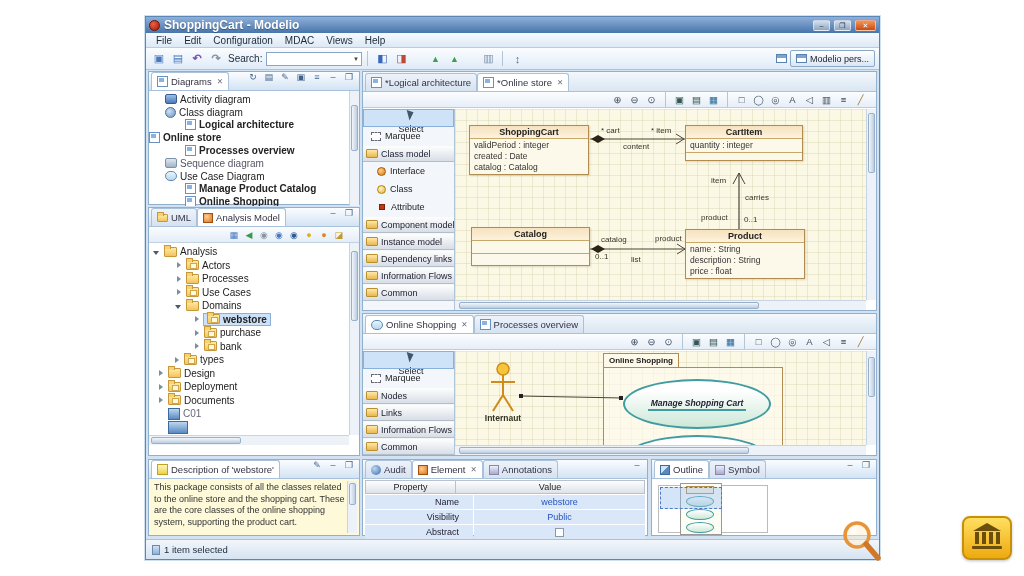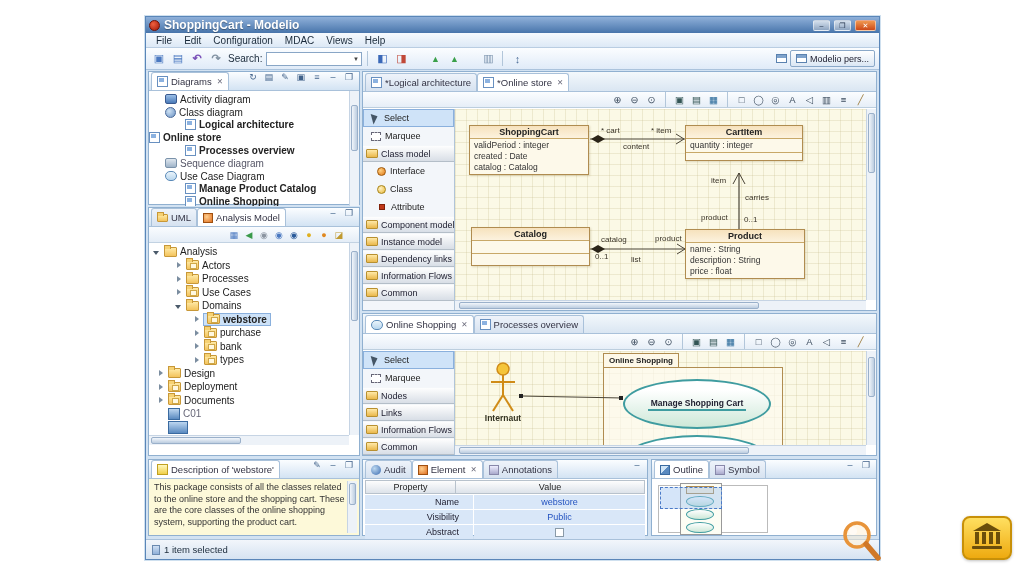--- a/index.html
+++ b/index.html
@@ -75,21 +75,21 @@
   
   .desc-body { position: absolute; left: 0; right: 0; top: 19px; bottom: 0; background: #fdf9d9; padding: 3px 14px 3px 5px;
                font-size: 9px; line-height: 11.5px; color: #333; }
   
   .etabs { height: 20px; background: linear-gradient(#f3f8fc, #dae6f2); border-bottom: 1px solid #a9c1da; display: flex; align-items: flex-end; padding-left: 2px; }
   .dtb-row { height: 16px; background: linear-gradient(#fbfdff, #e6eef7); border-bottom: 1px solid #bccede; display: flex; align-items: center; justify-content: flex-end; gap: 2px; padding-right: 8px; }
   .dtb { width: 15px; text-align: center; font-size: 9.5px; color: #3a4a5c; }
   .ebody { position: absolute; left: 0; right: 0; bottom: 0; }
   .palette { position: absolute; left: 0; top: 0; bottom: 0; width: 92px; background: #f3f6fa; border-right: 1px solid #b0c4d8; font-size: 9px; overflow: hidden; }
   .pal-i { height: 18px; display: flex; align-items: center; gap: 4px; padding: 0 3px 0 8px; }
-  .pal-i.sel { background: #cfe3f8; outline: 1px solid #8ab0dd; outline-offset: -1px; }
+  .pal-i.sel { background: #cfe3f8; outline: 1px solid #8ab0dd; outline-offset: -1px; flex-direction: column; }
   .pal-g { height: 17px; display: flex; align-items: center; gap: 3px; padding: 0 3px; background: linear-gradient(#fefefe, #d8dee6);
            border-top: 1px solid #f4f7fa; border-bottom: 1px solid #b4bec8; color: #223; white-space: nowrap; overflow: hidden; }
   .cursor-ic { width: 9px; height: 11px; flex: none; position: relative; }
   .cursor-ic::before { content: ""; position: absolute; left: 1px; top: 0; border-left: 6px solid #456; border-top: 4px solid transparent; border-bottom: 7px solid transparent; transform: rotate(-15deg); }
   .marq-ic { width: 10px; height: 9px; flex: none; border: 1px dashed #667; background: #fff; }
   .dot-or { width: 9px; height: 9px; border-radius: 50%; background: radial-gradient(circle at 35% 35%, #ffd080, #e07818); border: 1px solid #a05808; flex: none; }
   .dot-cl { width: 9px; height: 9px; border-radius: 50%; background: radial-gradient(circle at 35% 35%, #fff0c0, #e8b838); border: 1px solid #a88418; flex: none; }
   .sq-red { width: 6px; height: 6px; background: #c03818; border: 1px solid #802008; flex: none; margin: 0 2px; }
   .gfold { width: 12px; height: 9px; flex: none; background: linear-gradient(#ffe9a8, #eab84c); border: 1px solid #b89030; border-radius: 1px; }
   .canvas { position: absolute; top: 0; background: #fbf9e6; overflow: hidden;
@@ -97,21 +97,21 @@
             background-size: 11px 11px; }
   .uml-class { position: absolute; border: 1px solid #b08c50; background: #fdf9ea; box-shadow: 1px 1px 2px rgba(140,110,50,.25); font-size: 8.5px; }
   .uml-h { background: linear-gradient(#f6e2bd, #fcf2de); border-bottom: 1px solid #c8a868; font-weight: bold; text-align: center; font-size: 9px; padding: 1px 2px; }
   .uml-a { padding: 1px 4px; line-height: 11px; color: #333; white-space: nowrap; }
   .uml-s { border-top: 1px solid #c8a868; height: 8px; }
   .elabel { position: absolute; font-size: 8px; color: #3a3428; white-space: nowrap; }
   .svg-layer { position: absolute; left: 0; top: 0; }
   .uc-pkg { position: absolute; border: 1px solid #b08c50; background: rgba(254,251,240,.65); }
   .uc-pkglbl { position: absolute; border: 1px solid #b08c50; background: #fdf8e8; font-size: 8px; font-weight: bold; text-align: center; line-height: 13px; }
   .uc-ell { position: absolute; border: 2px solid #3f9ca0; border-radius: 50%; background: linear-gradient(#ffffff 20%, #cde8d8); display: flex; align-items: center; justify-content: center; font-size: 8.5px; font-weight: bold; color: #223; }
-  .uc-ell span { border-bottom: 2px solid #3f9ca0; padding: 0 3px 1px; white-space: nowrap; }
+  .uc-ell span { border-bottom: 2px solid #3f9ca0; padding: 0 3px 1px; white-space: nowrap; font-style: italic; }
   .actor-lbl { position: absolute; font-size: 8.5px; font-weight: bold; color: #332; text-align: center; }
   
   .prow-h { display: flex; height: 14px; font-size: 9px; }
   .prow-h > div { background: linear-gradient(#fdfdfd, #dde3ea); border: 1px solid #b8c2cc; border-left: none; text-align: center; line-height: 13px; }
   .prow-h > div:first-child { border-left: 1px solid #b8c2cc; }
   .prow { display: flex; height: 14px; font-size: 9px; margin-top: 1px; }
   .prow > div { background: #d9e7f8; line-height: 14px; }
   .pcol1 { width: 108px; text-align: right; padding-right: 14px; color: #223; margin-right: 1px; }
   .pcol2 { flex: 1; text-align: center; color: #2353c0; }
   .chk { width: 9px; height: 9px; border: 1px solid #8a9aa8; background: #fff; display: inline-block; vertical-align: middle; }
@@ -307,21 +307,21 @@
         <div class="trow" style="height:13.5px;padding-left:44px">
           <span class="exp exp-c"></span>
             <span class="fold dot"></span>
             <span>purchase</span>
         </div>
         <div class="trow" style="height:13.5px;padding-left:44px">
           <span class="exp exp-c"></span>
             <span class="fold dot"></span>
             <span>bank</span>
         </div>
-        <div class="trow" style="height:13.5px;padding-left:44px">
+        <div class="trow" style="height:13.5px;padding-left:24px">
           <span class="exp exp-c"></span>
             <span class="fold dot"></span>
             <span>types</span>
         </div>
         <div class="trow" style="height:13.5px;padding-left:8px">
           <span class="exp exp-c"></span>
             <span class="fold"></span>
             <span>Design</span>
         </div>
         <div class="trow" style="height:13.5px;padding-left:8px">

